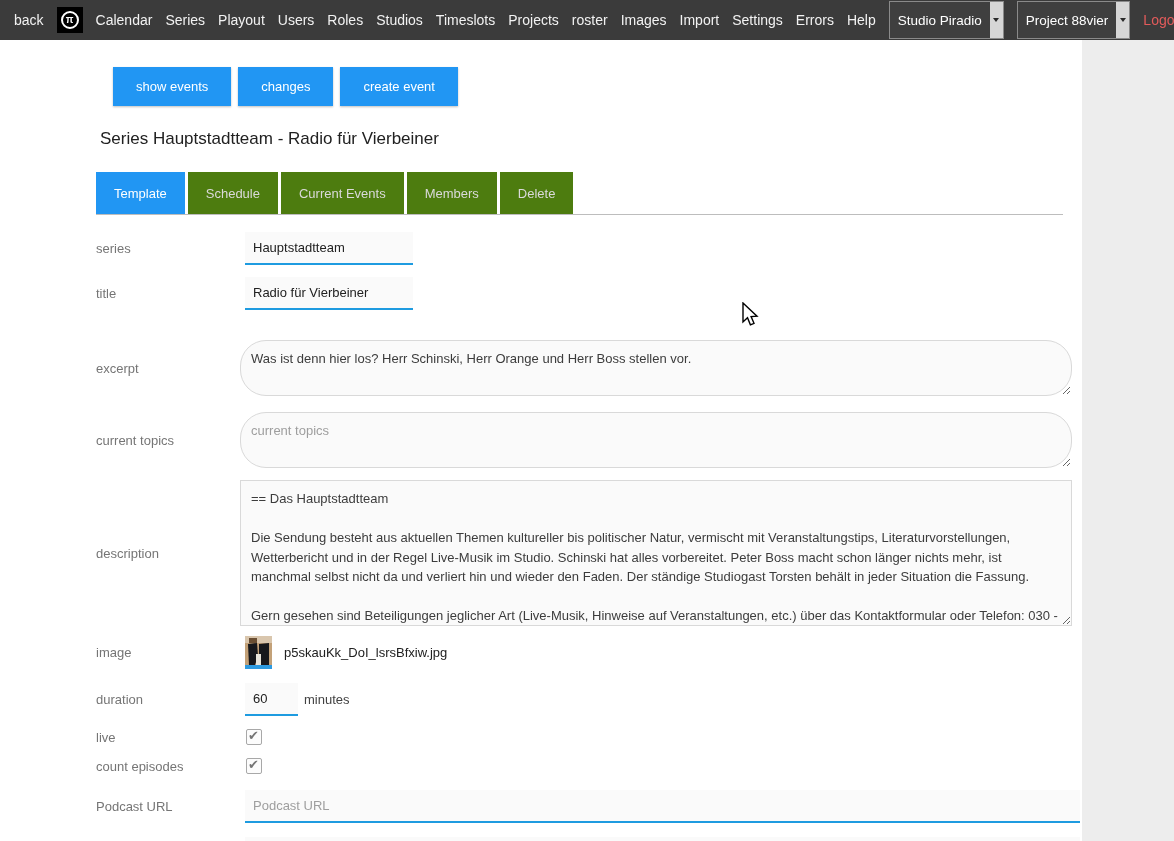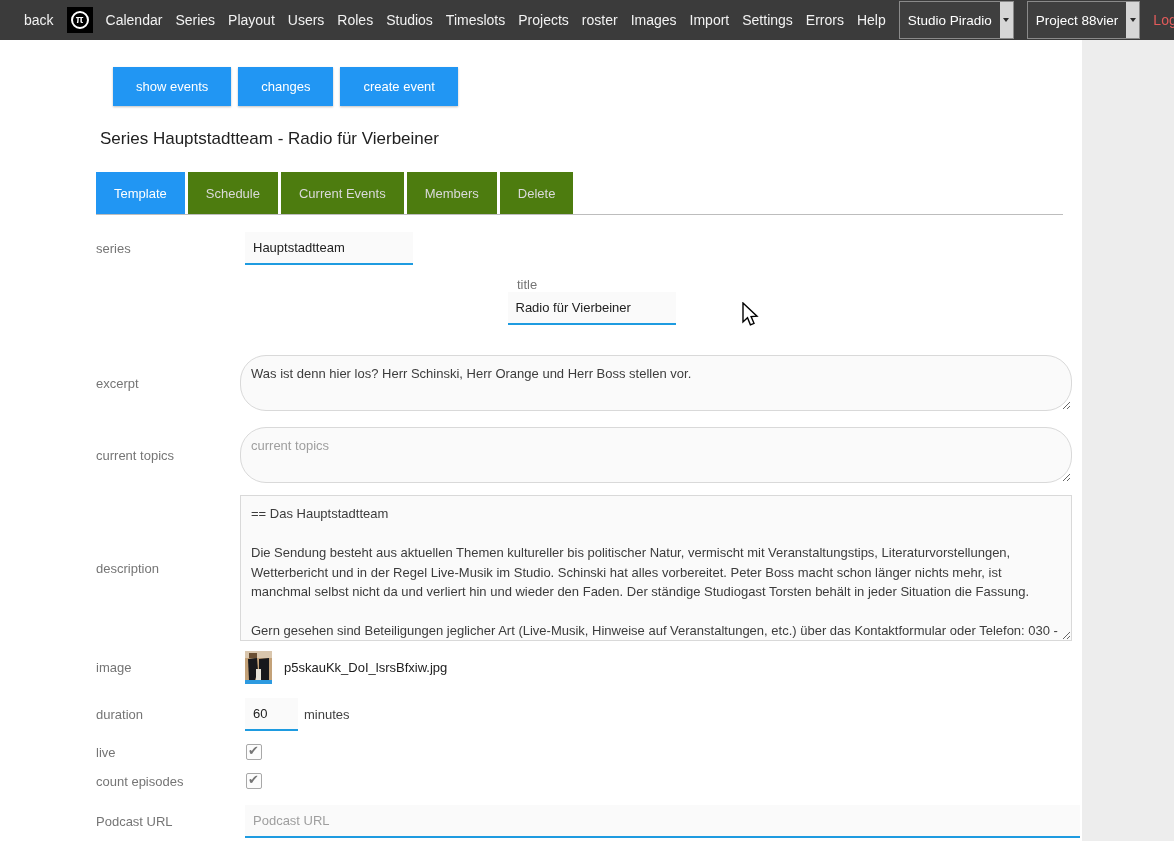--- a/index.html
+++ b/index.html
@@ -8,21 +8,21 @@
     font-family:"Liberation Sans", sans-serif;
     background:#ededed;
     position:relative;
     overflow:hidden;
   }
   
   .topnav {
     position:absolute; top:0; left:0; width:1174px; height:40px;
     background:#3b3b3b; color:#fff; font-size:14px;
     display:flex; align-items:center; gap:13px;
-    padding:0 24px; z-index:10;
+    padding:0 14px; z-index:10;
   }
   .nav-link { color:#f2f2f2; text-decoration:none; cursor:pointer; white-space:nowrap; }
   .logo {
     width:26px; height:26px; background:#000;
     display:flex; align-items:center; justify-content:center;
     flex:none;
   }
   .logo-circle {
     width:18px; height:18px; border:2px solid #fff; border-radius:50%;
     display:flex; align-items:center; justify-content:center;
@@ -78,21 +78,21 @@
   .w-url { width:835px; }
   .ta {
     width:832px; background:#fafafa; border:1px solid #d9d9d9;
     font-size:13px; color:#3c3c3c; padding:8px 10px; line-height:1.5;
     font-family:inherit; resize:both; outline:none;
   }
   .ta::placeholder { color:#9e9e9e; }
   .ta-small { height:56px;border-radius:26px; }
   .ta-big { height:146px; }
   .row-series { margin-top:17px; }
-  .row-title { margin-top:12px;flex-direction:column; }
+  .row-title { margin-top:12px; }
   .row-excerpt { margin-top:30px; }
   .row-topics { margin-top:16px; }
   .row-desc { margin-top:12px; }
   .row-image { margin-top:10px; }
   .row-duration { margin-top:14px; }
   .row-live { margin-top:13px; }
   .row-count { margin-top:13px; }
   .row-podcast { margin-top:16px; }
   .row-archive { margin-top:14px; }
   .thumb { width:27px; height:33px; margin-left:5px; display:block; cursor:pointer; }

